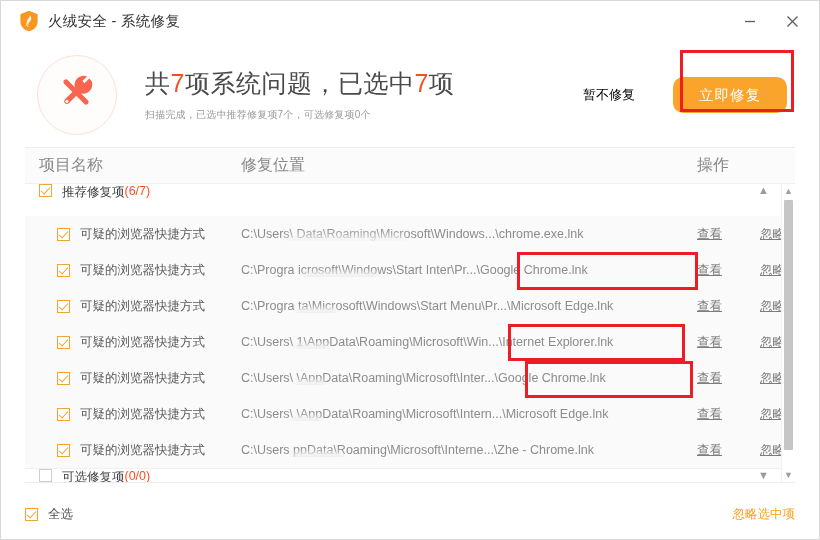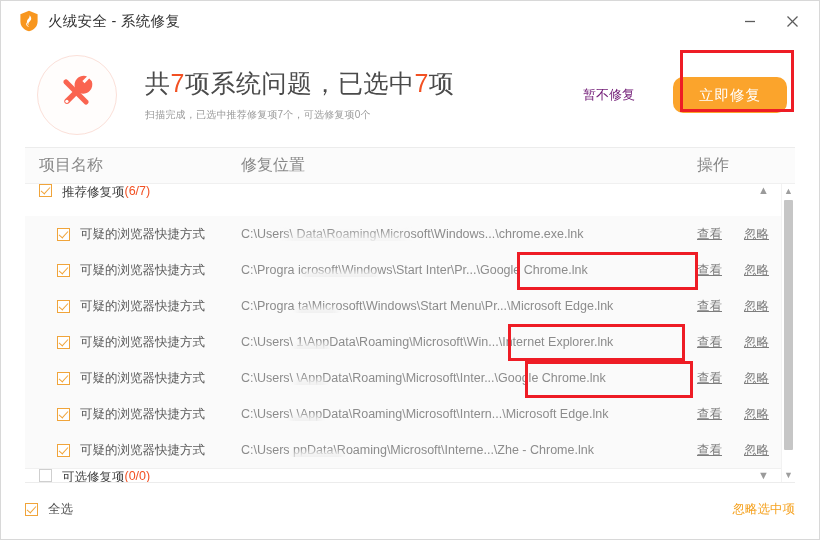--- a/index.html
+++ b/index.html
@@ -93,21 +93,21 @@
     letter-spacing: 0.2px;
   }
   .banner-actions {
     display: flex;
     align-items: center;
     flex: 0 0 auto;
     margin-right: 8px;
   }
   .link-later {
     font-size: 13px;
-    color: #701a75;
+    color: #000000;
     margin-right: 38px;
     cursor: pointer;
   }
   .btn-fix-wrap { position: relative; }
   .btn-fix {
     width: 114px; height: 36px;
     background: #fba42c;
     color: #ffffff;
     font-size: 14.5px;
     border: none;
@@ -185,21 +185,21 @@
     color: #8c8c8c;
     font-size: 12.5px;
     white-space: nowrap;
     overflow: hidden;
     position: relative;
   }
   .item-row .r-act {
     width: 120px;
     padding-left: 22px;
     display: flex;
-    gap: 22px;
+    gap: 38px;
   }
   .act-link {
     color: #7d7d7d;
     text-decoration: underline;
     cursor: pointer;
     font-size: 12.5px;
   }
 
   
   .cb {
@@ -258,21 +258,21 @@
     cursor: pointer;
   }
 
   
   .footer {
     position: absolute;
     left: 24px; right: 24px;
     bottom: 16px;
     height: 28px;
     display: flex;
-    align-items: center;
+    align-items: flex-end;
     font-family: Liberation Mono, monospace;
   }
   .select-all {
     display: flex;
     align-items: center;
     font-size: 12.5px;
     color: #4d4d4d;
   }
   .footer-spacer { flex: 1 1 auto; }
   .ignore-sel {

